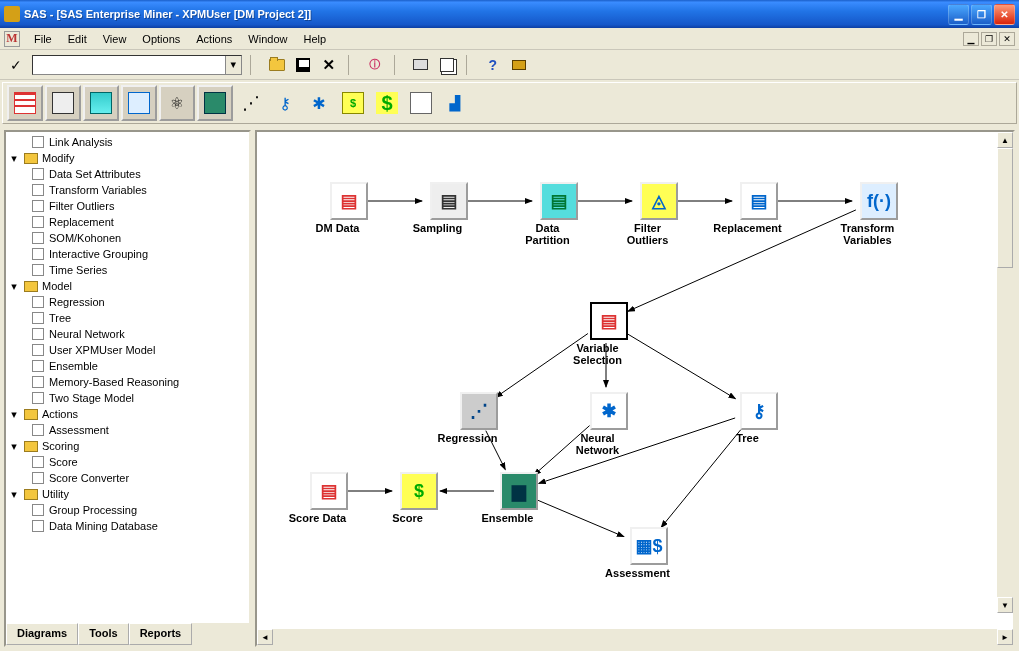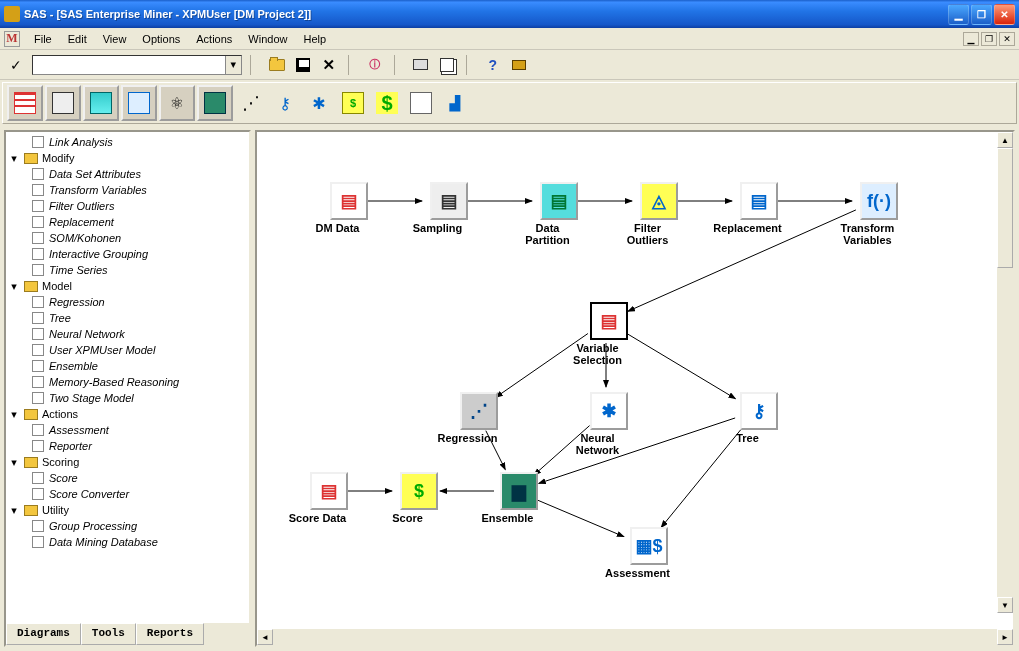--- a/index.html
+++ b/index.html
@@ -46,26 +46,26 @@
 
 
 .main-area {flex:1; display:flex; padding:4px; gap:4px; overflow:hidden;}
 .left-panel { width:247px; display:flex; flex-direction:column; border:2px inset #ece9d8;}
 .tree-view { flex:1; background:white; overflow-y:scroll; padding:2px 0;}
 .tree-view::-webkit-scrollbar{width:16px;}
 .tree-view::-webkit-scrollbar-track{background:#ece9d8;}
 .tree-view::-webkit-scrollbar-thumb{background:#c8c8e8;border:1px solid #9a9ac0;}
 .tree-node { display:flex; align-items:center; height:16px; padding-left:6px; gap:3px; cursor:default; white-space:nowrap;}
 .tree-node.folder{padding-left:2px;}
-.tree-node.child{padding-left:24px;font-style:italic;}
+.tree-node.child{padding-left:24px;}
 .tree-node .ticon{width:16px;height:14px;flex-shrink:0;display:flex;align-items:center;justify-content:center;}
 .fold-ic{width:14px;height:11px;background:#f3c63e;border:1px solid #9b7c1f;}
 
 .left-tabs { height:22px; display:flex; background:#ece9d8; font-weight:bold;}
-.left-tab {height:100%; padding:3px 10px; border:1px outset #fff; cursor:pointer;font-family:Liberation Mono, monospace;}
+.left-tab {height:100%; padding:3px 10px; border:1px outset #fff; cursor:pointer;}
 
 
 .canvas-wrap{flex:1; display:flex; flex-direction:column; border:2px inset #ece9d8;}
 .canvas-inner{flex:1; background:white; position:relative; overflow:hidden;}
 .canvas-inner::-webkit-scrollbar{width:16px;height:16px;}
 .flow-node{position:absolute; width:44px; display:flex; flex-direction:column; align-items:center; text-align:center;}
 .flow-node .fic{width:38px;height:38px; border:2px outset #f0f0f0; background:#c0c0c0; display:flex;align-items:center;justify-content:center;}
 .flow-node .fic.sel{border:2px solid #000;}
 .flow-node .lbl{font-size:11px; font-weight:bold; margin-top:2px; line-height:1.1; width:90px; margin-left:-23px;}
 svg.edges{position:absolute;top:0;left:0;width:100%;height:100%;pointer-events:none;}
@@ -299,26 +299,20 @@
           <span class="ticon">
             <span class="fold-ic"></span>
           </span>
           <span>Actions</span>
         </div>
         <div class="tree-node child">
           <span class="ticon">
             <span style="width:12px;height:12px;background:#fff;border:1px solid #888;display:inline-block;"></span>
           </span>
           <span>Assessment</span>
-        </div>
-        <div class="tree-node child">
-          <span class="ticon">
-            <span style="width:12px;height:12px;background:#fff;border:1px solid #888;display:inline-block;"></span>
-          </span>
-          <span>Reporter</span>
         </div>
         <div class="tree-node folder">
           <span style="width:12px;text-align:center;">▾</span>
           <span class="ticon">
             <span class="fold-ic"></span>
           </span>
           <span>Scoring</span>
         </div>
         <div class="tree-node child">
           <span class="ticon">

